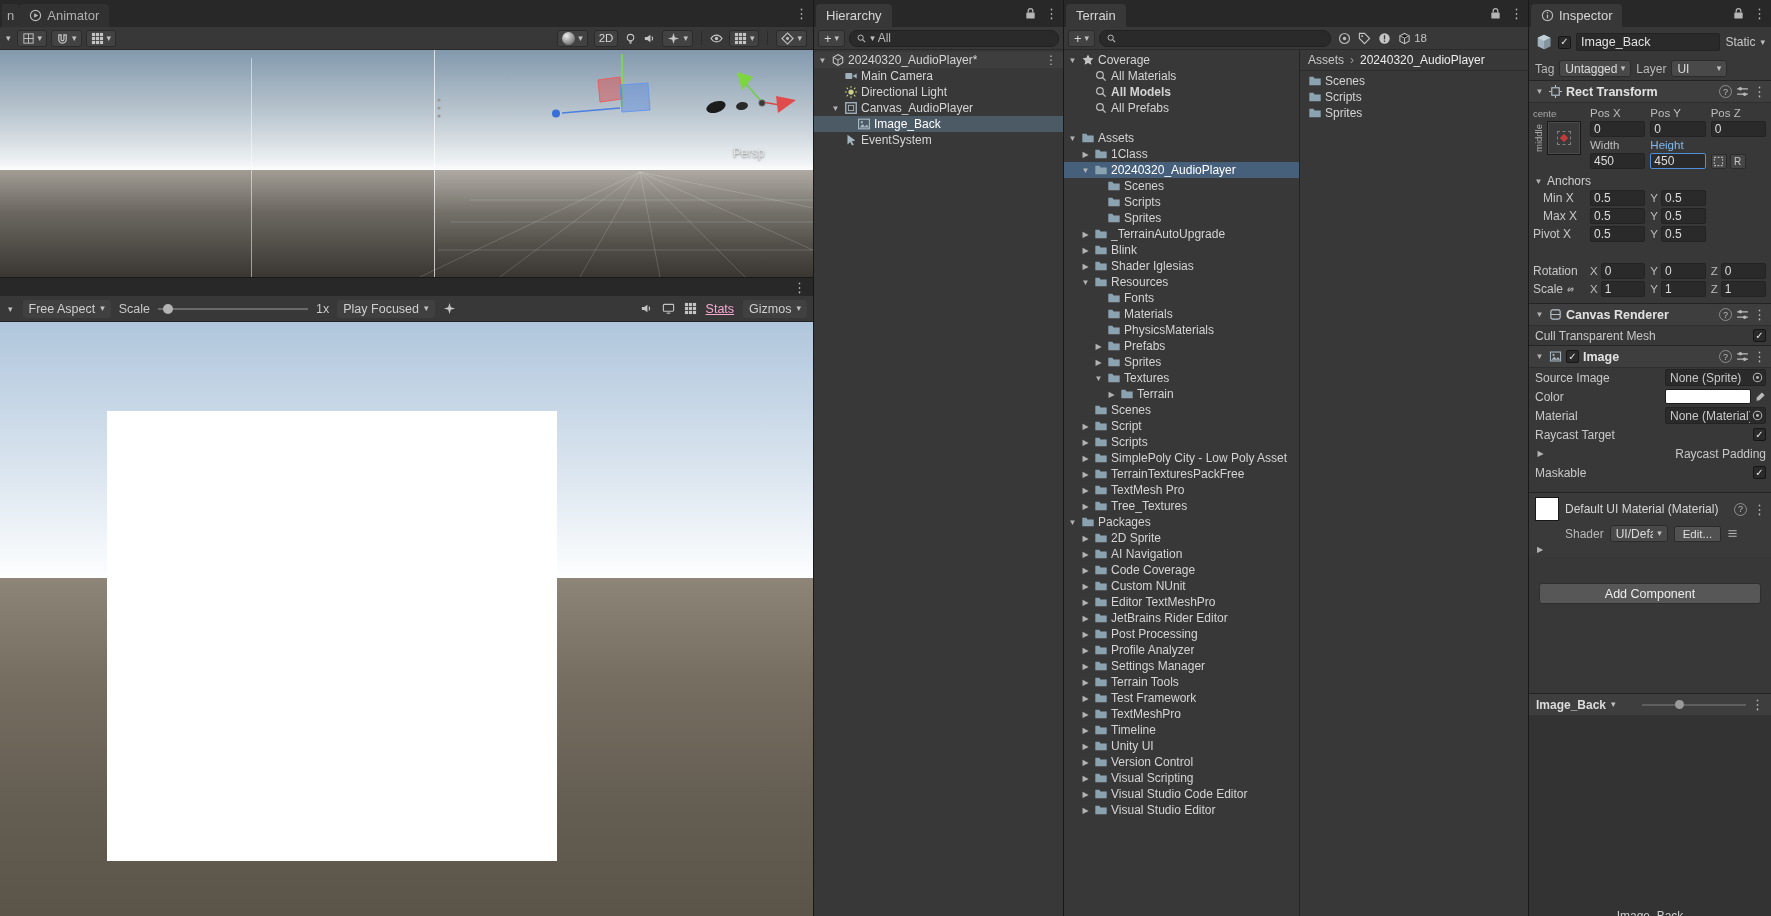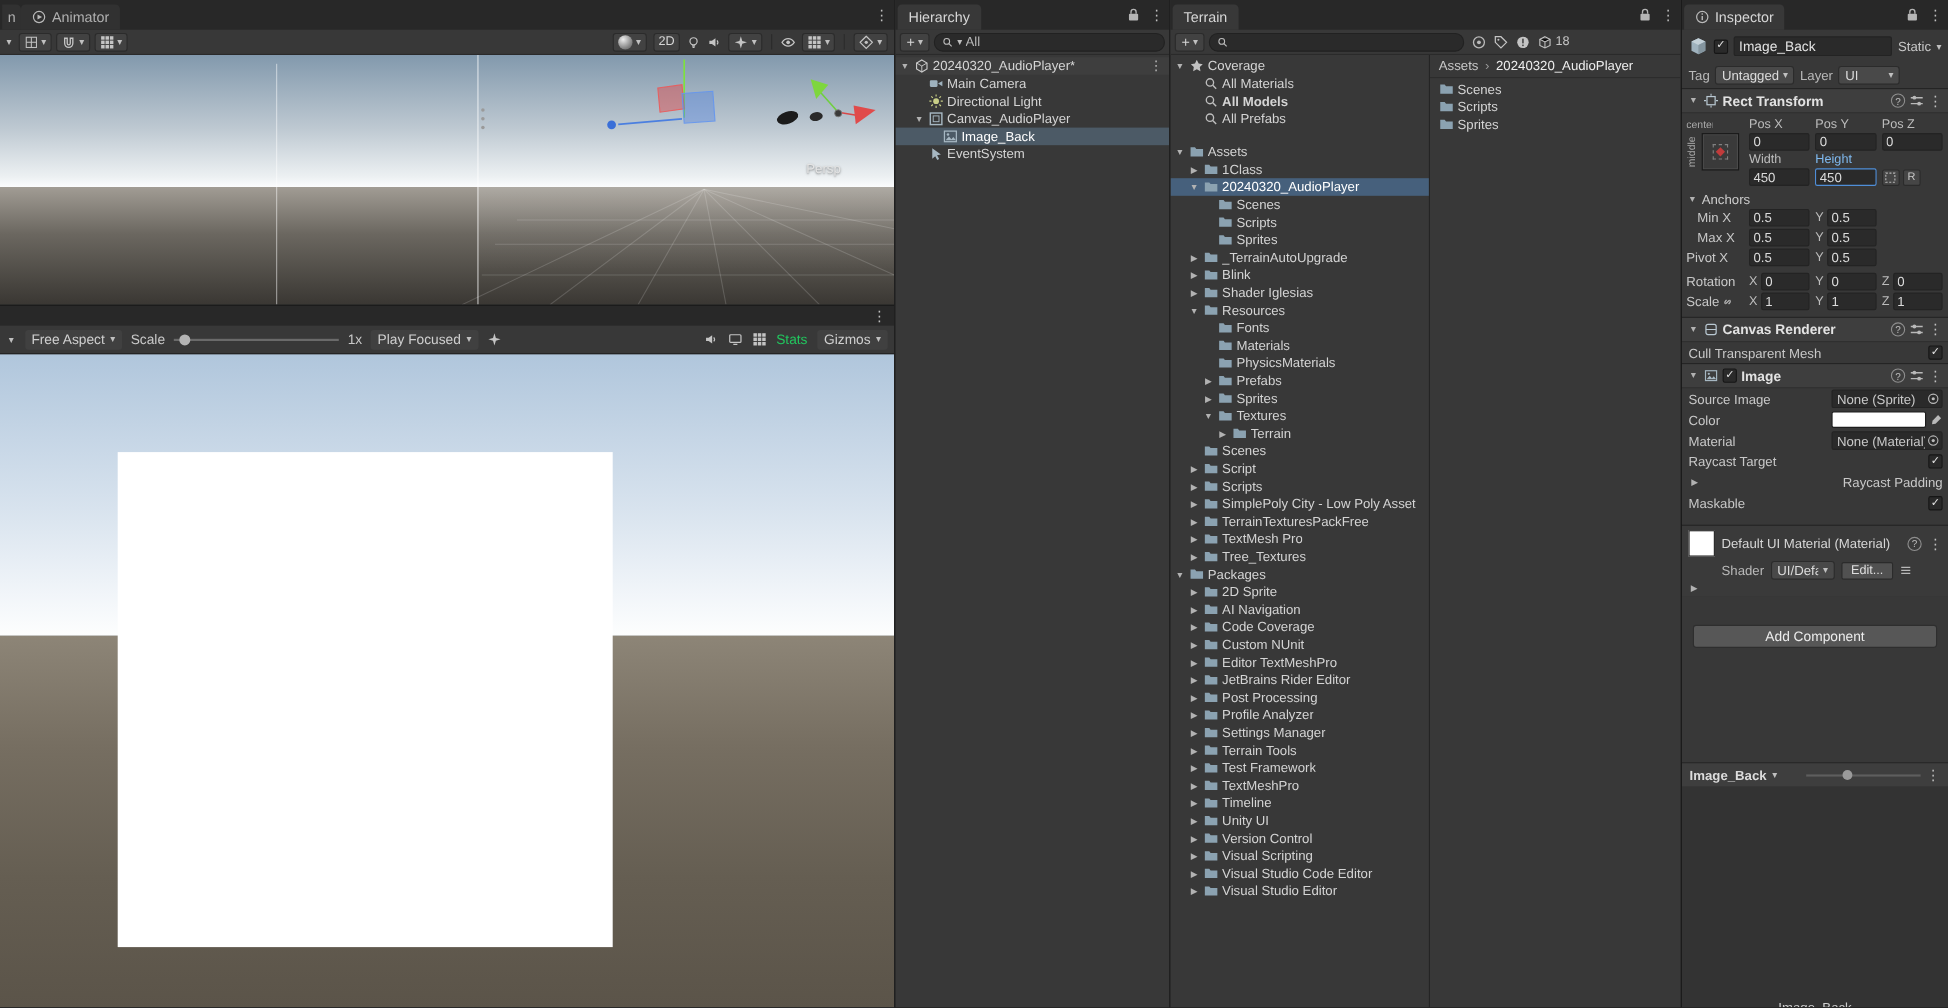--- a/index.html
+++ b/index.html
@@ -71,21 +71,21 @@
   .persp-label{position:absolute;left:733px;top:96px;font-size:12px;color:#e4e4e4;text-shadow:0 1px 2px rgba(0,0,0,.5);}
   .game-strip{height:19px;background:#282828;position:relative;border-top:1px solid #191919;}
   .game-strip .menu-dots{position:absolute;right:7px;top:3px;}
   .gtoolbar{height:26px;background:#383838;border-bottom:1px solid #232323;display:flex;align-items:center;padding:0 6px;gap:8px;font-size:12.5px;color:#cfcfcf;}
   .gdd{height:18px;display:flex;align-items:center;gap:5px;padding:0 6px;border-radius:3px;background:#404040;white-space:nowrap;}
   .glbl{color:#c8c8c8;white-space:nowrap;}
   .gslider{position:relative;width:150px;height:14px;}
   .gtrack{position:absolute;left:0;right:0;top:6px;height:2px;background:#6a6a6a;}
   .ghandle{position:absolute;left:5px;top:2px;width:10px;height:10px;border-radius:50%;background:#b4b4b4;}
   .g-right{margin-left:auto;display:flex;align-items:center;gap:9px;}
-  .gbtn{color:#22c55e;}
+  .gbtn{color:#f9a8d4;text-decoration:underline;}
   .game-view{position:relative;height:594px;overflow:hidden;}
   .game-sky{position:absolute;left:0;right:0;top:0;height:256px;background:linear-gradient(#b0c6dc,#d8e3ee 55%,#f1f5f9 85%,#fdfefe);}
   .game-ground{position:absolute;left:0;right:0;top:256px;bottom:0;background:linear-gradient(#8d8577,#766e61 30%,#655e52 65%,#5b5449);}
   .ui-image{position:absolute;left:107px;top:89px;width:450px;height:450px;background:#ffffff;}
 
   
   .insp-body{flex:1;display:flex;flex-direction:column;min-height:0;overflow:hidden;}
   .insp-header{height:30px;display:flex;align-items:center;gap:5px;padding:0 6px;flex:none;}
   .go-icon svg{width:18px;height:18px;display:block;}
   .checkbox{width:13px;height:13px;background:#2a2a2a;border:1px solid #161616;border-radius:2px;display:inline-flex;align-items:center;justify-content:center;font-size:10px;color:#e4e4e4;flex:none;line-height:1;}
@@ -1136,21 +1136,21 @@
         <span class="albl">Pivot X</span>
         <div class="cell">
             <input class="field" value="0.5" style="">
           </div>
         <div class="cell">
             <span class="axislbl">Y</span>
             <input class="field" value="0.5" style="">
           </div>
         <div class="cell"></div>
       </div>
-      <div class="rt-row" style="margin-top:4px;">
+      <div class="rt-row" style="margin-top:19px;">
         <span class="albl">Rotation</span>
         <div class="cell">
             <span class="axislbl">X</span>
             <input class="field" value="0" style="">
           </div>
         <div class="cell">
             <span class="axislbl">Y</span>
             <input class="field" value="0" style="">
           </div>
         <div class="cell">

